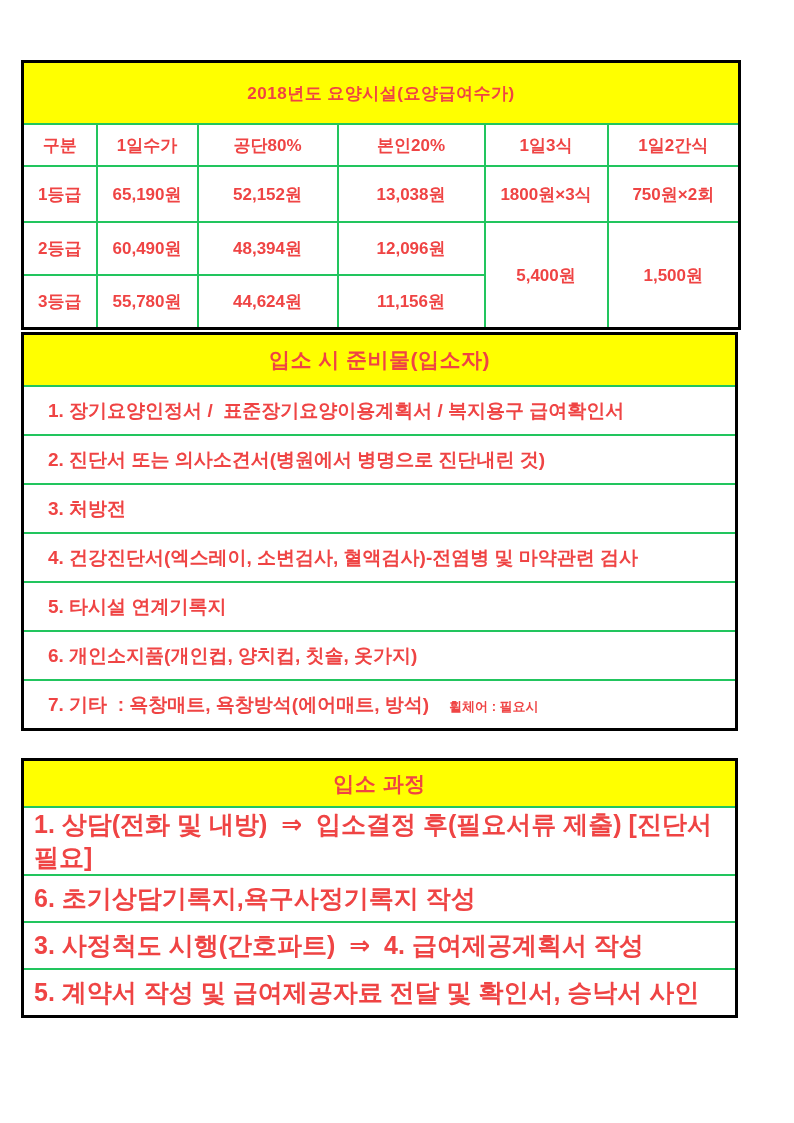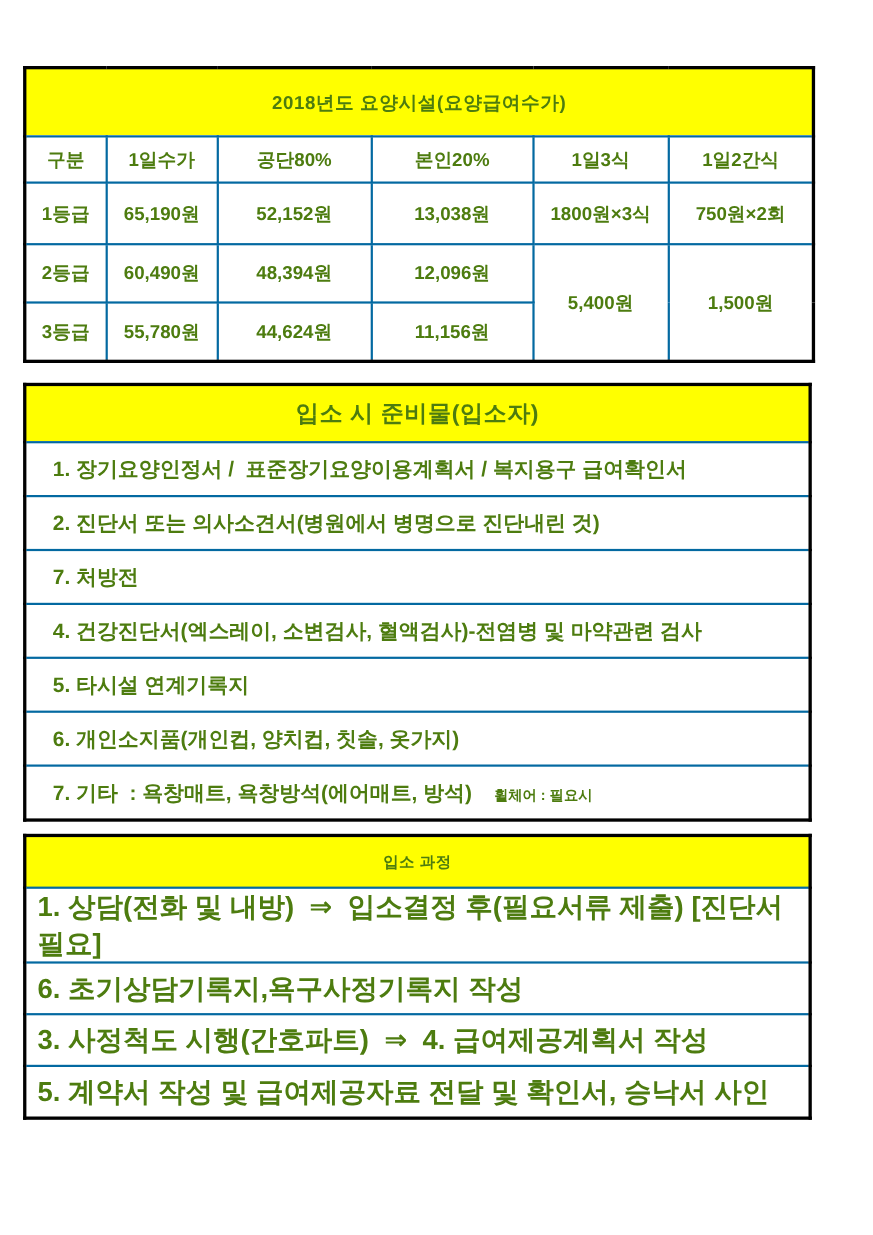--- a/index.html
+++ b/index.html
@@ -23,22 +23,22 @@
   }
   table.doc-table {
     position: absolute;
     left: 21px;
     width: 717px;
     border-collapse: collapse;
     table-layout: fixed;
     border: 3px solid #000000;
   }
   table.doc-table td {
-    border: 2px solid #0369a1;
-    color: #4d7c0f;
+    border: 2px solid #22c55e;
+    color: #ef4444;
     white-space: pre-wrap;
     overflow: hidden;
   }
   
   td.title-cell {
     background: #ffff00;
     text-align: center;
     vertical-align: middle;
     font-size: 22px;
     letter-spacing: 0.5px;
@@ -49,21 +49,21 @@
     text-align: center;
     vertical-align: middle;
     font-size: 17px;
   }
   #rates-table tr.title-row td   { height: 58px; }
   #rates-table tr.header-row td  { height: 38px; margin-top: 12px; }
   #rates-table tr.row-grade1 td  { height: 52px; }
   #rates-table tr.row-grade2 td  { height: 49px; }
   #rates-table tr.row-grade3 td  { height: 49px; }
   
-  #prep-table { top: 348px; }
+  #prep-table { top: 332px; }
   #prep-table td.item-cell {
     text-align: left;
     vertical-align: middle;
     font-size: 19px;
     padding: 0 24px;
     height: 47px;
   }
   #prep-table tr.title-row td { height: 48px; font-size: 21px; }
   .item-note {
     font-size: 13px;
@@ -71,21 +71,21 @@
   }
   
   #process-table { top: 758px; }
   #process-table td.item-cell {
     text-align: left;
     vertical-align: middle;
     font-size: 25px;
     padding: 0 10px;
     height: 45px;
   }
-  #process-table tr.title-row td { height: 43px; font-size: 14px; }
+  #process-table tr.title-row td { height: 43px; font-size: 21px; }
 </style>
 </head>
 <body>
 
 <div class="page">
 
   <table id="rates-table" class="doc-table">
     <colgroup>
       <col style="width:74px">
       <col style="width:101px">
@@ -136,21 +136,21 @@
       <tr class="title-row">
         <td class="title-cell">입소 시 준비물(입소자)</td>
       </tr>
       <tr>
         <td class="item-cell">1. 장기요양인정서 /  표준장기요양이용계획서 / 복지용구 급여확인서</td>
       </tr>
       <tr>
         <td class="item-cell">2. 진단서 또는 의사소견서(병원에서 병명으로 진단내린 것)</td>
       </tr>
       <tr>
-        <td class="item-cell">7. 처방전</td>
+        <td class="item-cell">3. 처방전</td>
       </tr>
       <tr>
         <td class="item-cell">4. 건강진단서(엑스레이, 소변검사, 혈액검사)-전염병 및 마약관련 검사</td>
       </tr>
       <tr>
         <td class="item-cell">5. 타시설 연계기록지</td>
       </tr>
       <tr>
         <td class="item-cell">6. 개인소지품(개인컵, 양치컵, 칫솔, 옷가지)</td>
       </tr>

